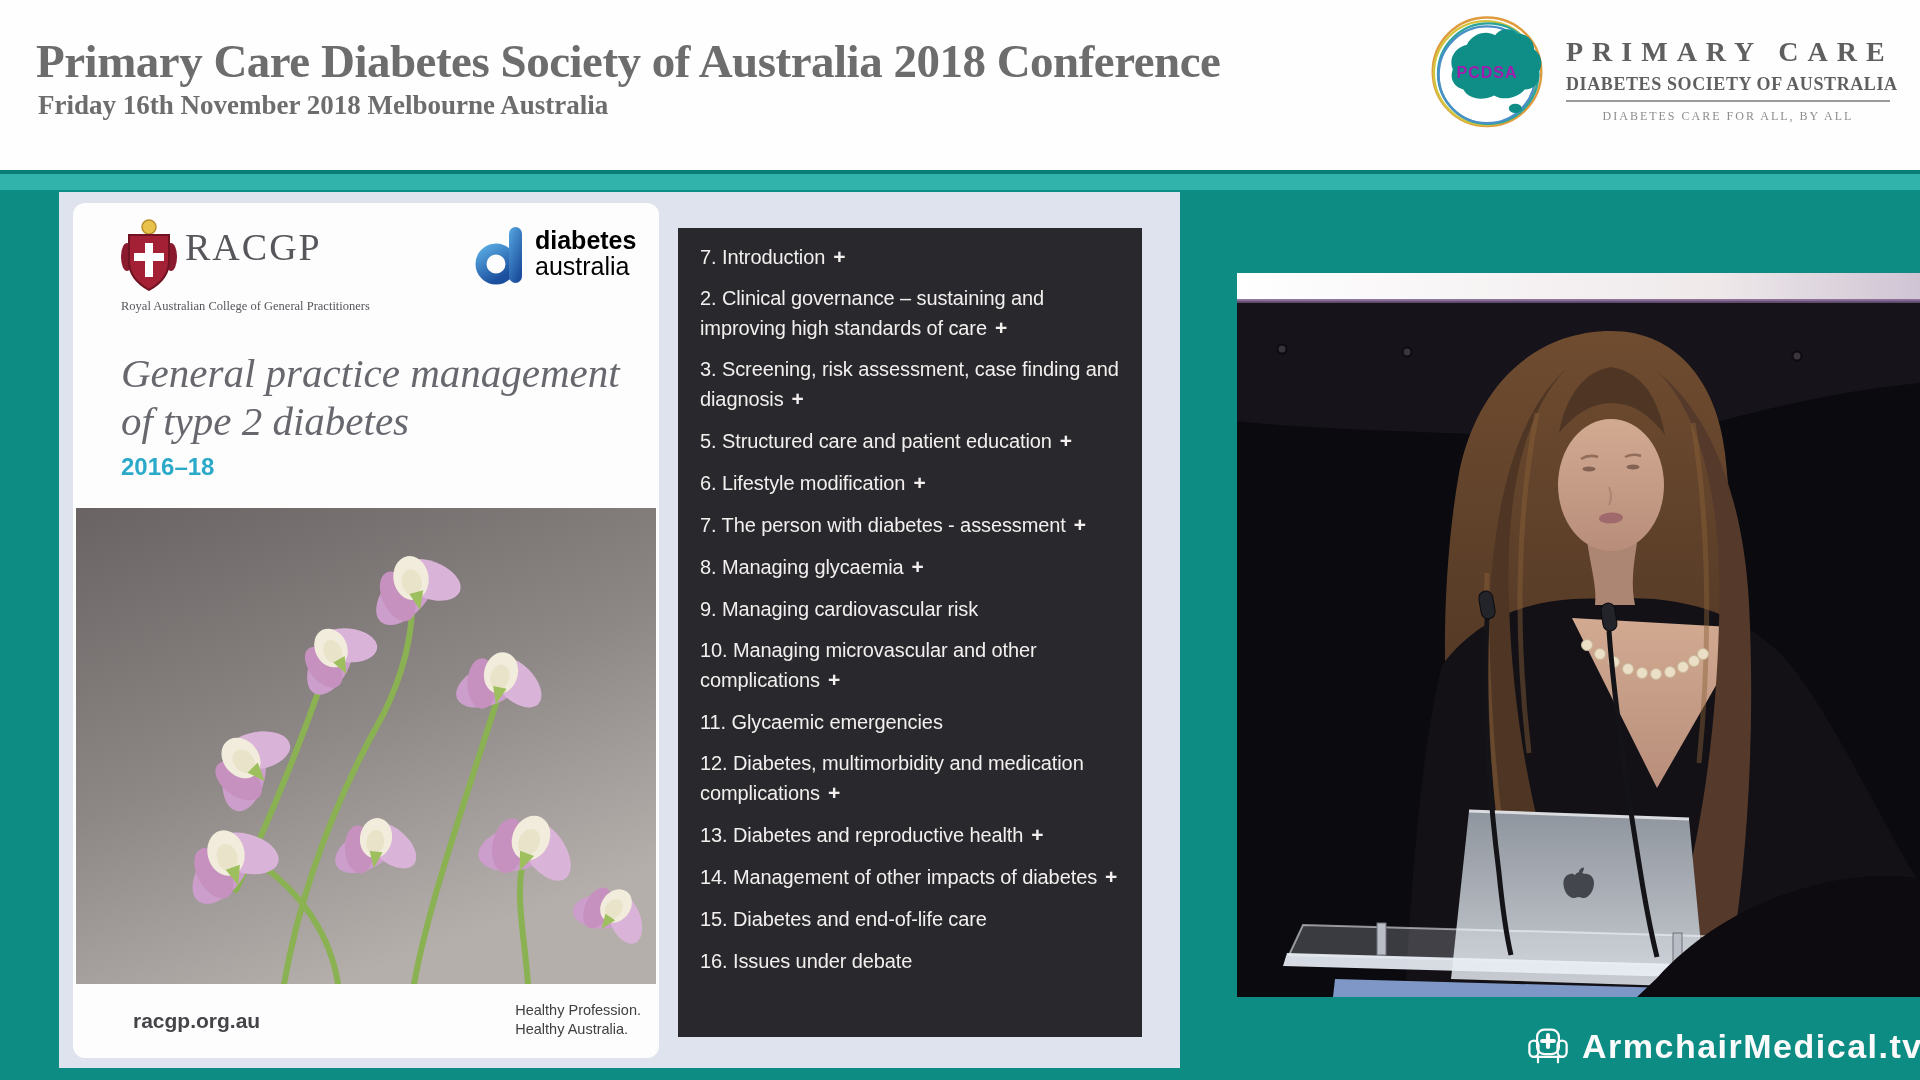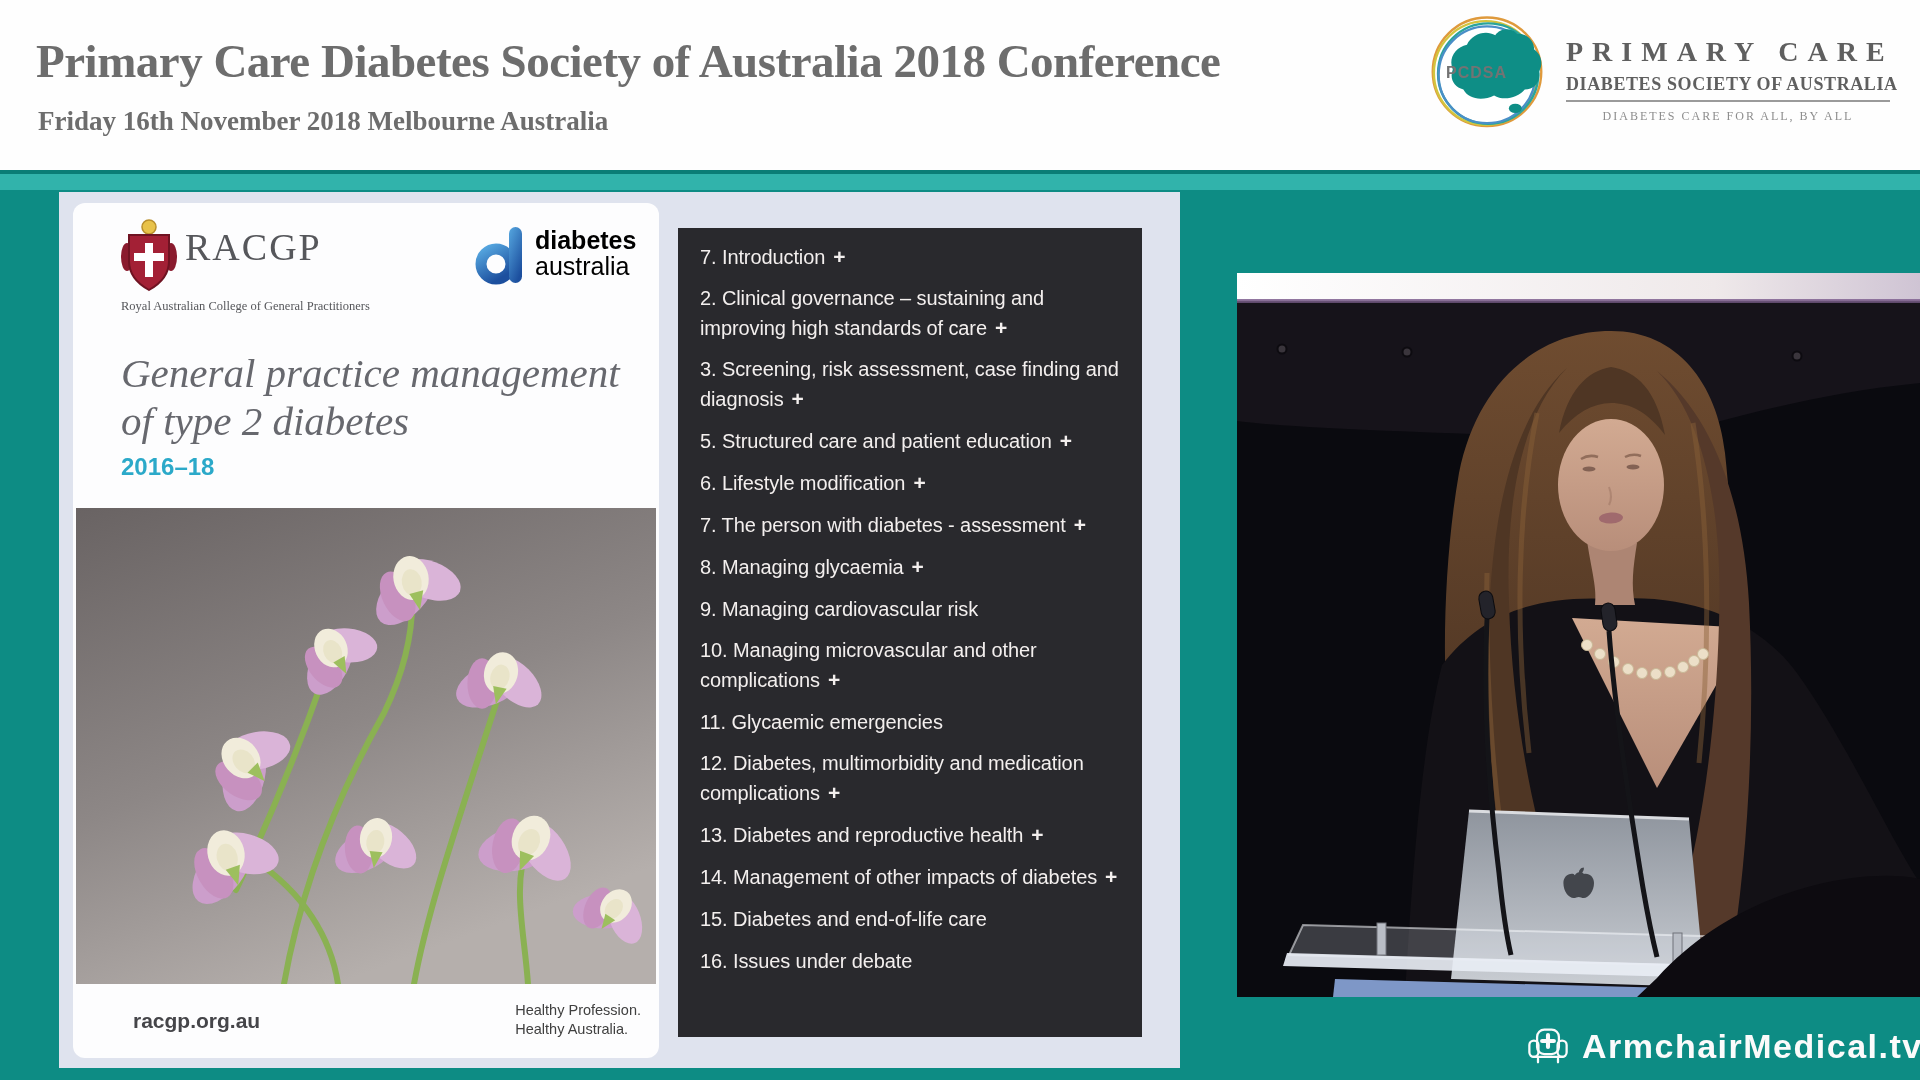--- a/index.html
+++ b/index.html
@@ -6,25 +6,25 @@
   body{width:1920px;height:1080px;overflow:hidden;
        font-family:"Liberation Sans",sans-serif;
        background:var(--teal-bg,#0d8c84);}
   .stage{position:relative;width:1920px;height:1080px;}
   .abs{position:absolute;}
 
   
   .header{left:0;top:0;width:1920px;height:170px;background:#fefefe;}
   .page-title{left:36px;top:34px;font-family:"Liberation Serif",serif;
     font-weight:bold;font-size:47px;color:var(--header-text,#6d6d6d);letter-spacing:-0.5px;}
-  .page-subtitle{left:38px;top:106px;font-family:"Liberation Serif",serif;
+  .page-subtitle{left:38px;top:90px;font-family:"Liberation Serif",serif;
     font-weight:bold;font-size:27px;color:var(--header-text,#6d6d6d);}
   .pcdsa-logo{left:1428px;top:14px;width:118px;height:118px;}
-  .pcdsa-badge{left:1446px;top:64px;width:82px;
-    font-size:16px;font-weight:bold;color:#737373;letter-spacing:1px;}
+  .pcdsa-badge{left:1446px;top:64px;width:82px;text-align:center;
+    font-size:16px;font-weight:bold;color:#a21caf;letter-spacing:1px;}
   .brand-text{left:1566px;top:36px;width:324px;color:#5f5f5f;
     font-family:"Liberation Serif",serif;}
   .brand-line1{font-size:28px;letter-spacing:9px;font-weight:600;white-space:nowrap;}
   .brand-line2{font-size:18px;letter-spacing:0.6px;font-weight:600;margin-top:6px;white-space:nowrap;}
   .brand-line3{font-size:12px;letter-spacing:2px;color:#8d8d8d;margin-top:5px;
     border-top:2px solid #9a9a9a;padding-top:7px;text-align:center;white-space:nowrap;}
 
   
   .divider-dark{left:0;top:170px;width:1920px;height:4px;background:#0a7d76;}
   .divider-light{left:0;top:174px;width:1920px;height:16px;background:var(--teal-line,#31b3ab);}

